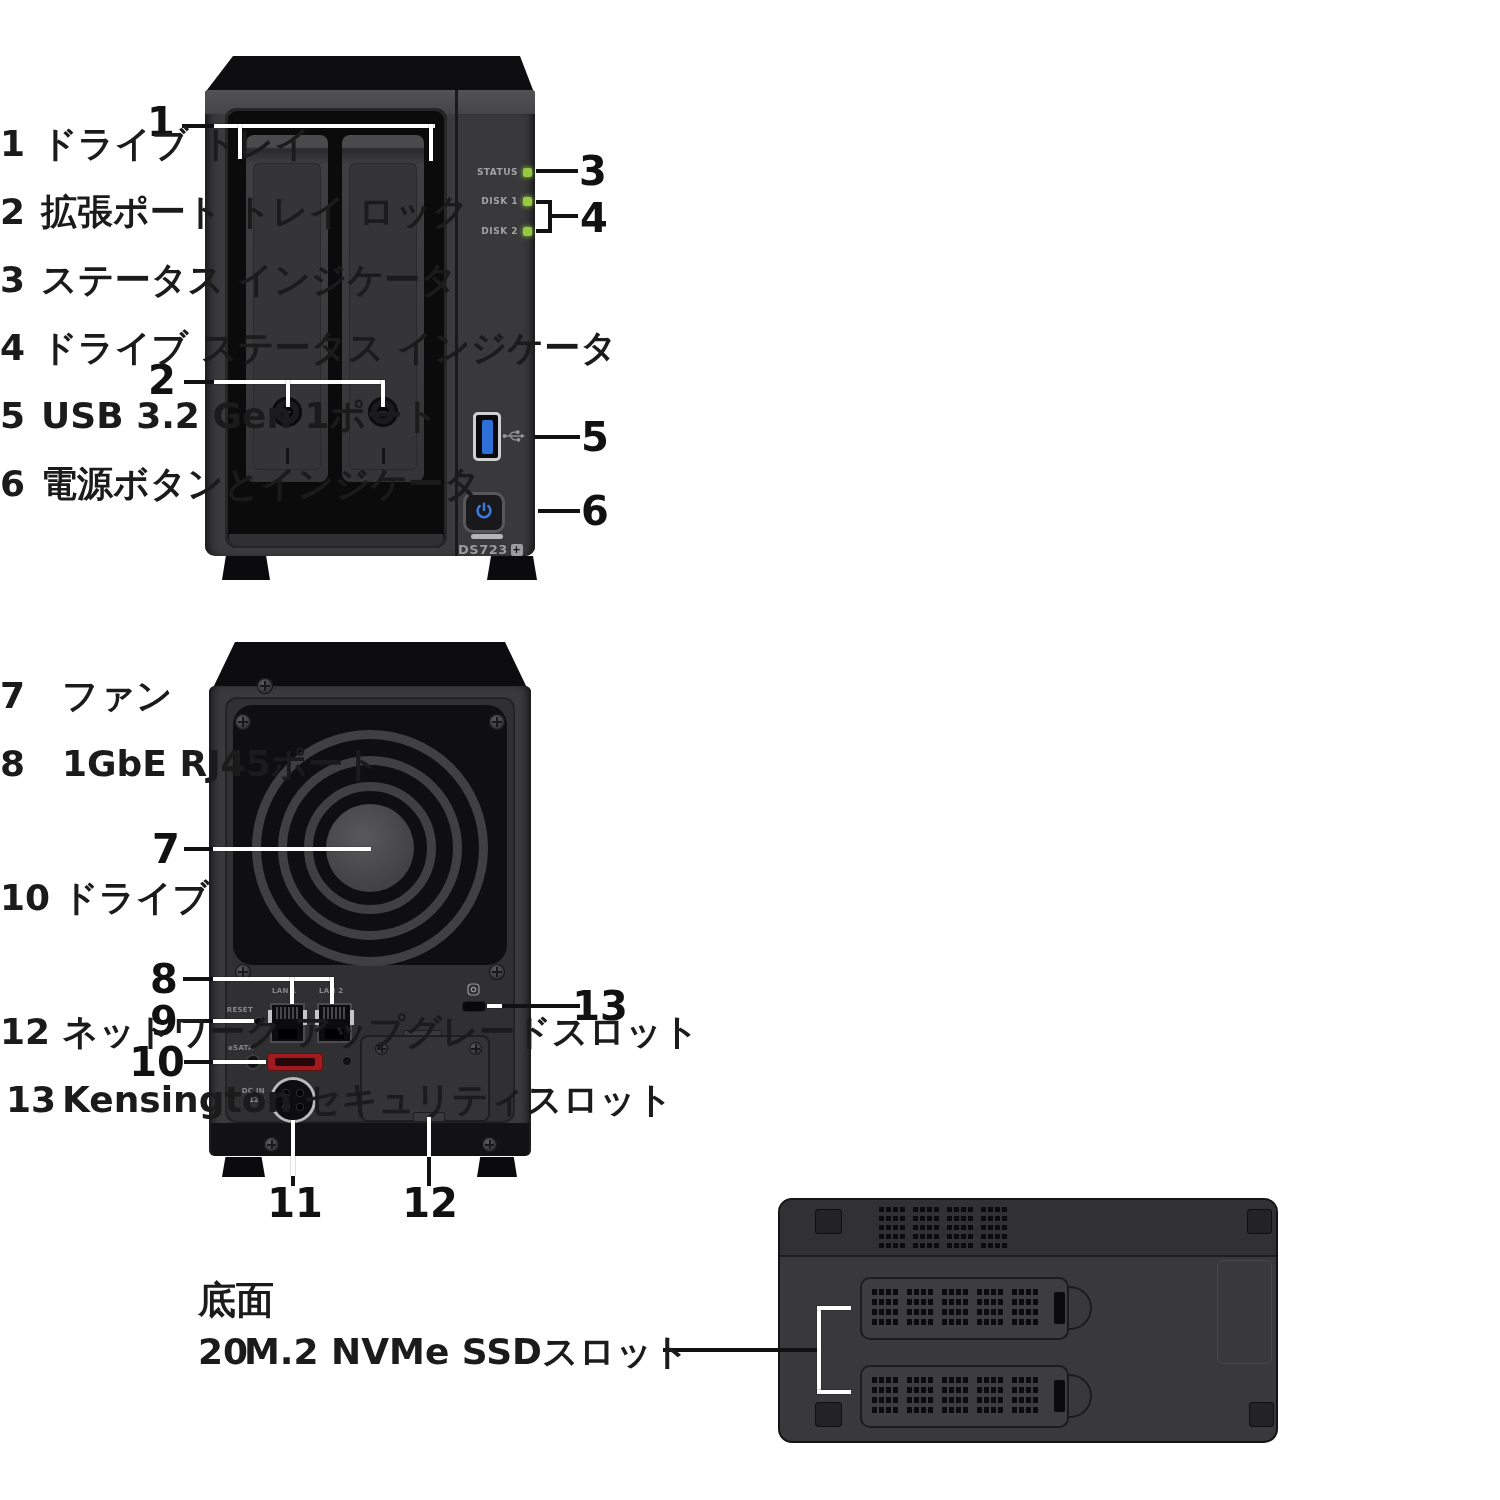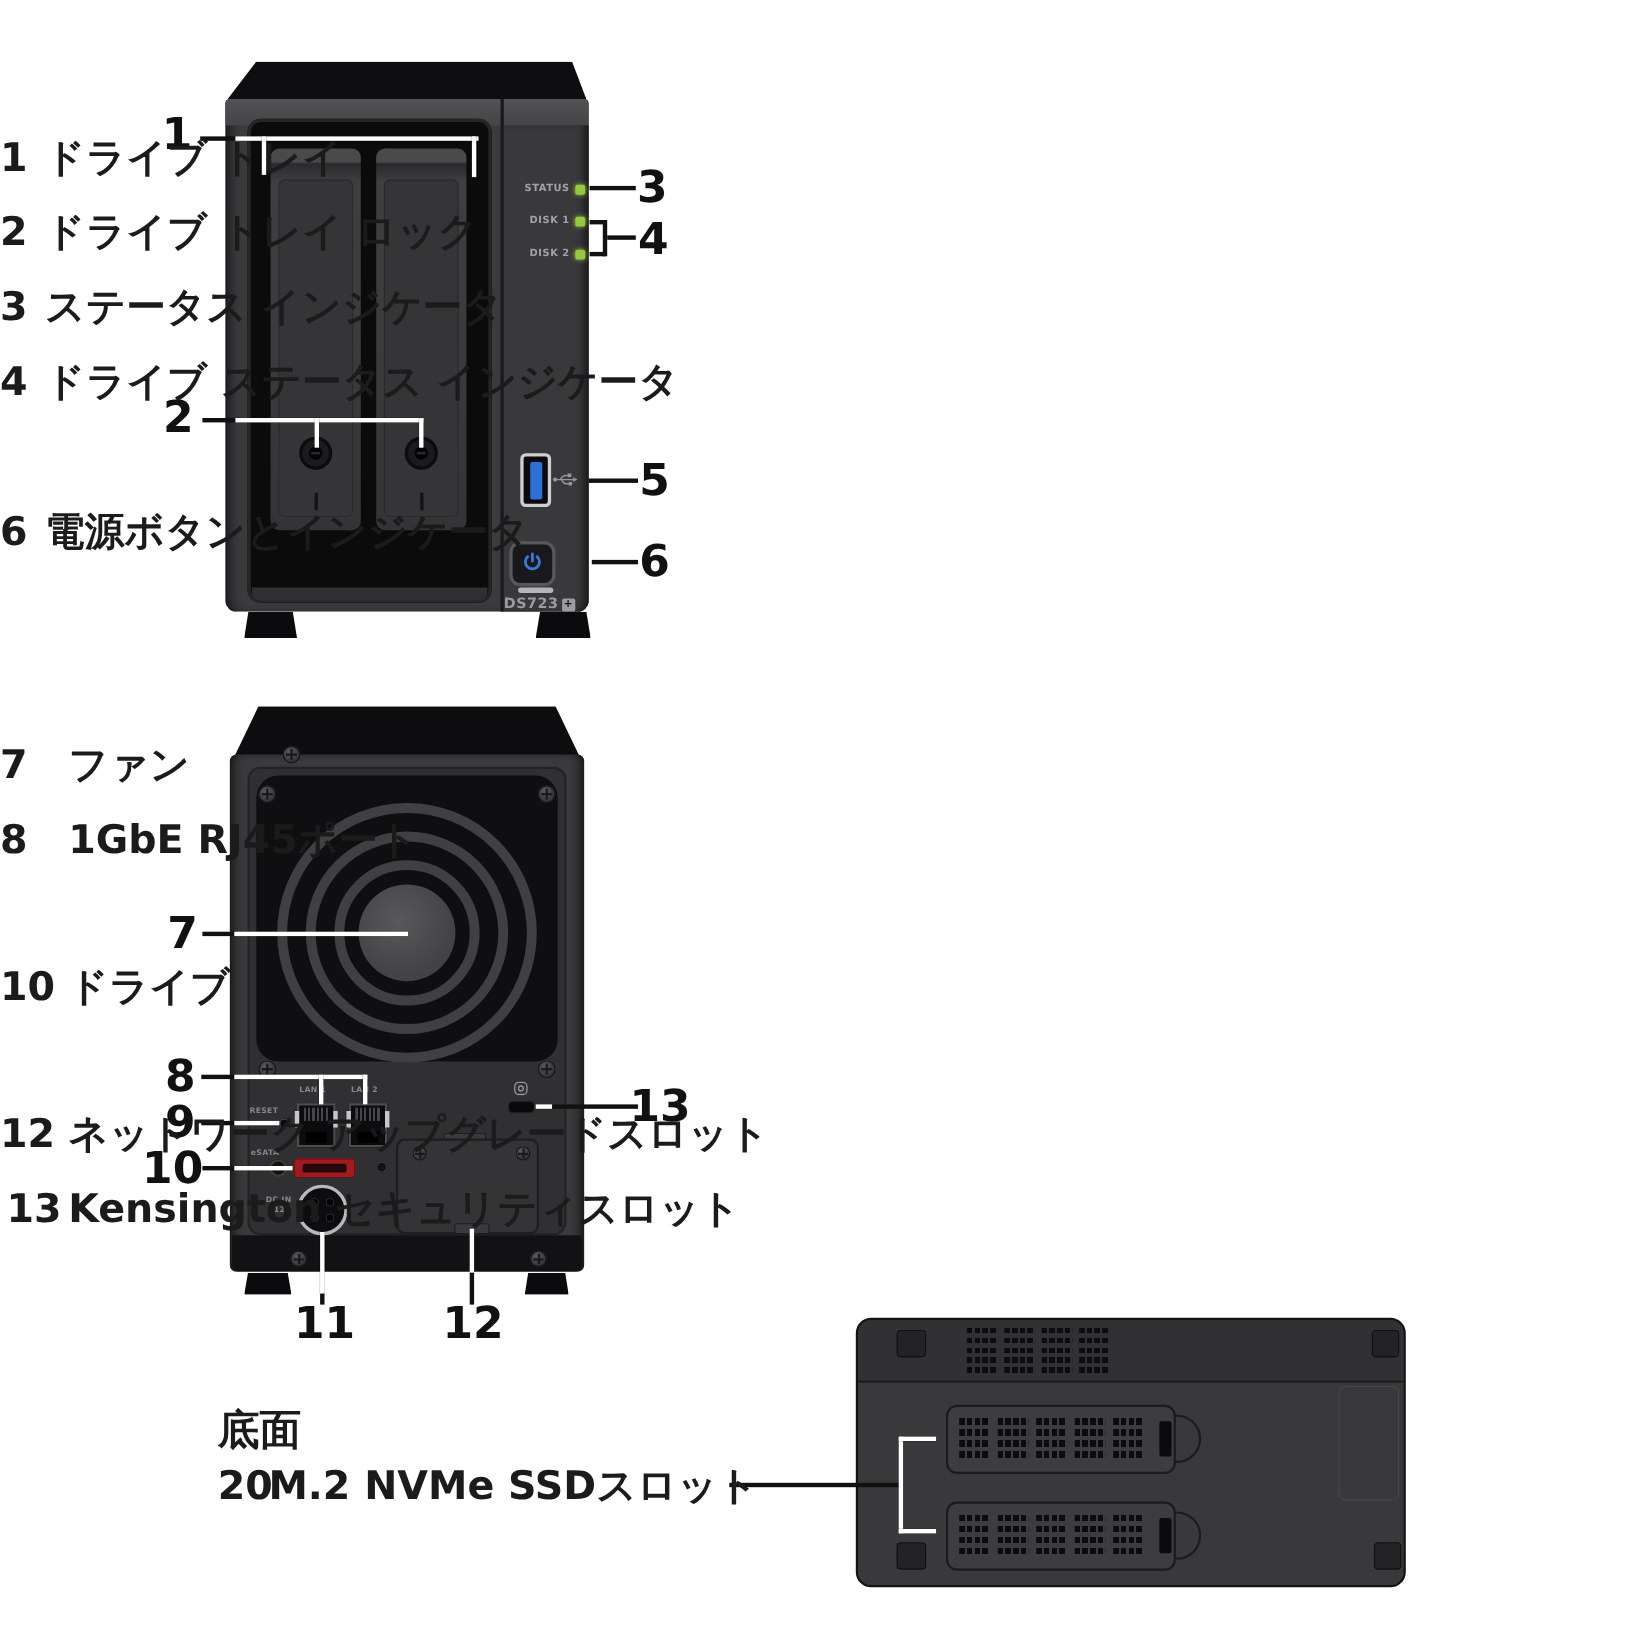--- a/index.html
+++ b/index.html
@@ -294,23 +294,24 @@
 
   <div class="ln white" style="left:427px;top:1117px;width:4px;height:40px;"></div>
   <div class="ln black" style="left:427px;top:1157px;width:4px;height:29px;"></div>
 
   <div class="ln black" style="left:663px;top:1348px;width:156px;height:4px;"></div>
   <div class="ln white" style="left:817px;top:1306px;width:4px;height:88px;"></div>
   <div class="ln white" style="left:817px;top:1306px;width:34px;height:4px;"></div>
   <div class="ln white" style="left:817px;top:1390px;width:34px;height:4px;"></div>
 
   <div class="lf-row" style="top:119px;"><span class="n">1</span><span>ドライブ トレイ</span></div>
-  <div class="lf-row" style="top:187px;"><span class="n">2</span><span>ドライブ トレイ ロック</span></div>
+  <div class="lf-row" style="top:187px;"><span class="n">2</span><span>拡張ポート トレイ ロック</span></div>
   <div class="lf-row" style="top:255px;"><span class="n">3</span><span>ステータス インジケータ</span></div>
   <div class="lf-row" style="top:323px;"><span class="n">4</span><span>ドライブ ステータス インジケータ</span></div>
+  <div class="lf-row" style="top:391px;"><span class="n">5</span><span>USB 3.2 Gen 1ポート</span></div>
   <div class="lf-row" style="top:459px;"><span class="n">6</span><span>電源ボタンとインジケータ</span></div>
 
   <div class="lb-row" style="top:671px;"><span class="n">7</span><span>ファン</span></div>
   <div class="lb-row" style="top:739px;"><span class="n">8</span><span>1GbE RJ45ポート</span></div>
   <div class="lb-row" style="top:873px;"><span class="n">10</span><span>ドライブ</span></div>
   <div class="lb-row" style="top:1007px;"><span class="n">12</span><span>ネットワーク アップグレードスロット</span></div>
   <div class="lb-row" style="top:1075px;text-align:center;"><span class="n">13</span><span>Kensington セキュリティスロット</span></div>
 
   <div class="bh" style="left:198px;top:1275px;">底面</div>
   <div class="bl" style="left:198px;top:1327px;">

